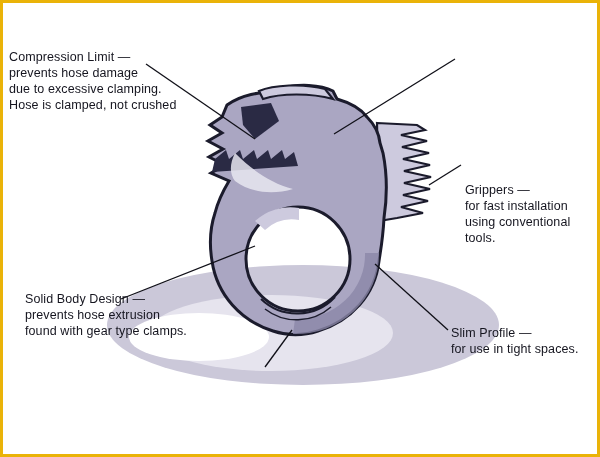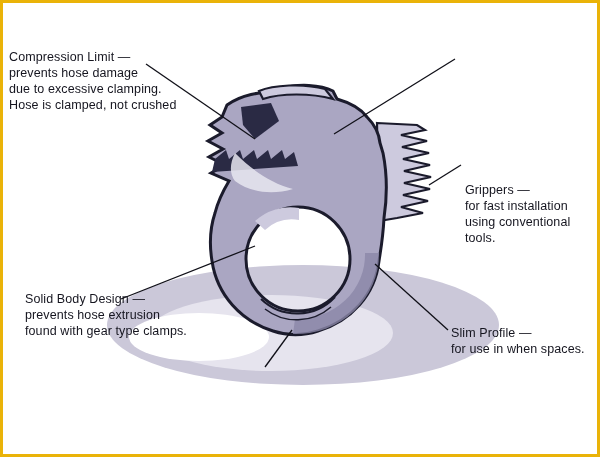--- a/index.html
+++ b/index.html
@@ -102,15 +102,15 @@
 for fast installation
 using conventional
 tools.</div>
 
   <div class="label" style="left:22px; top:288px; width:190px;">Solid Body Design —
 prevents hose extrusion
 found with gear type clamps.</div>
 
 
   <div class="label" style="left:448px; top:322px; width:150px;">Slim Profile —
-for use in when spaces.</div>
+for use in tight spaces.</div>
 
 </div>
 
 </body></html>

